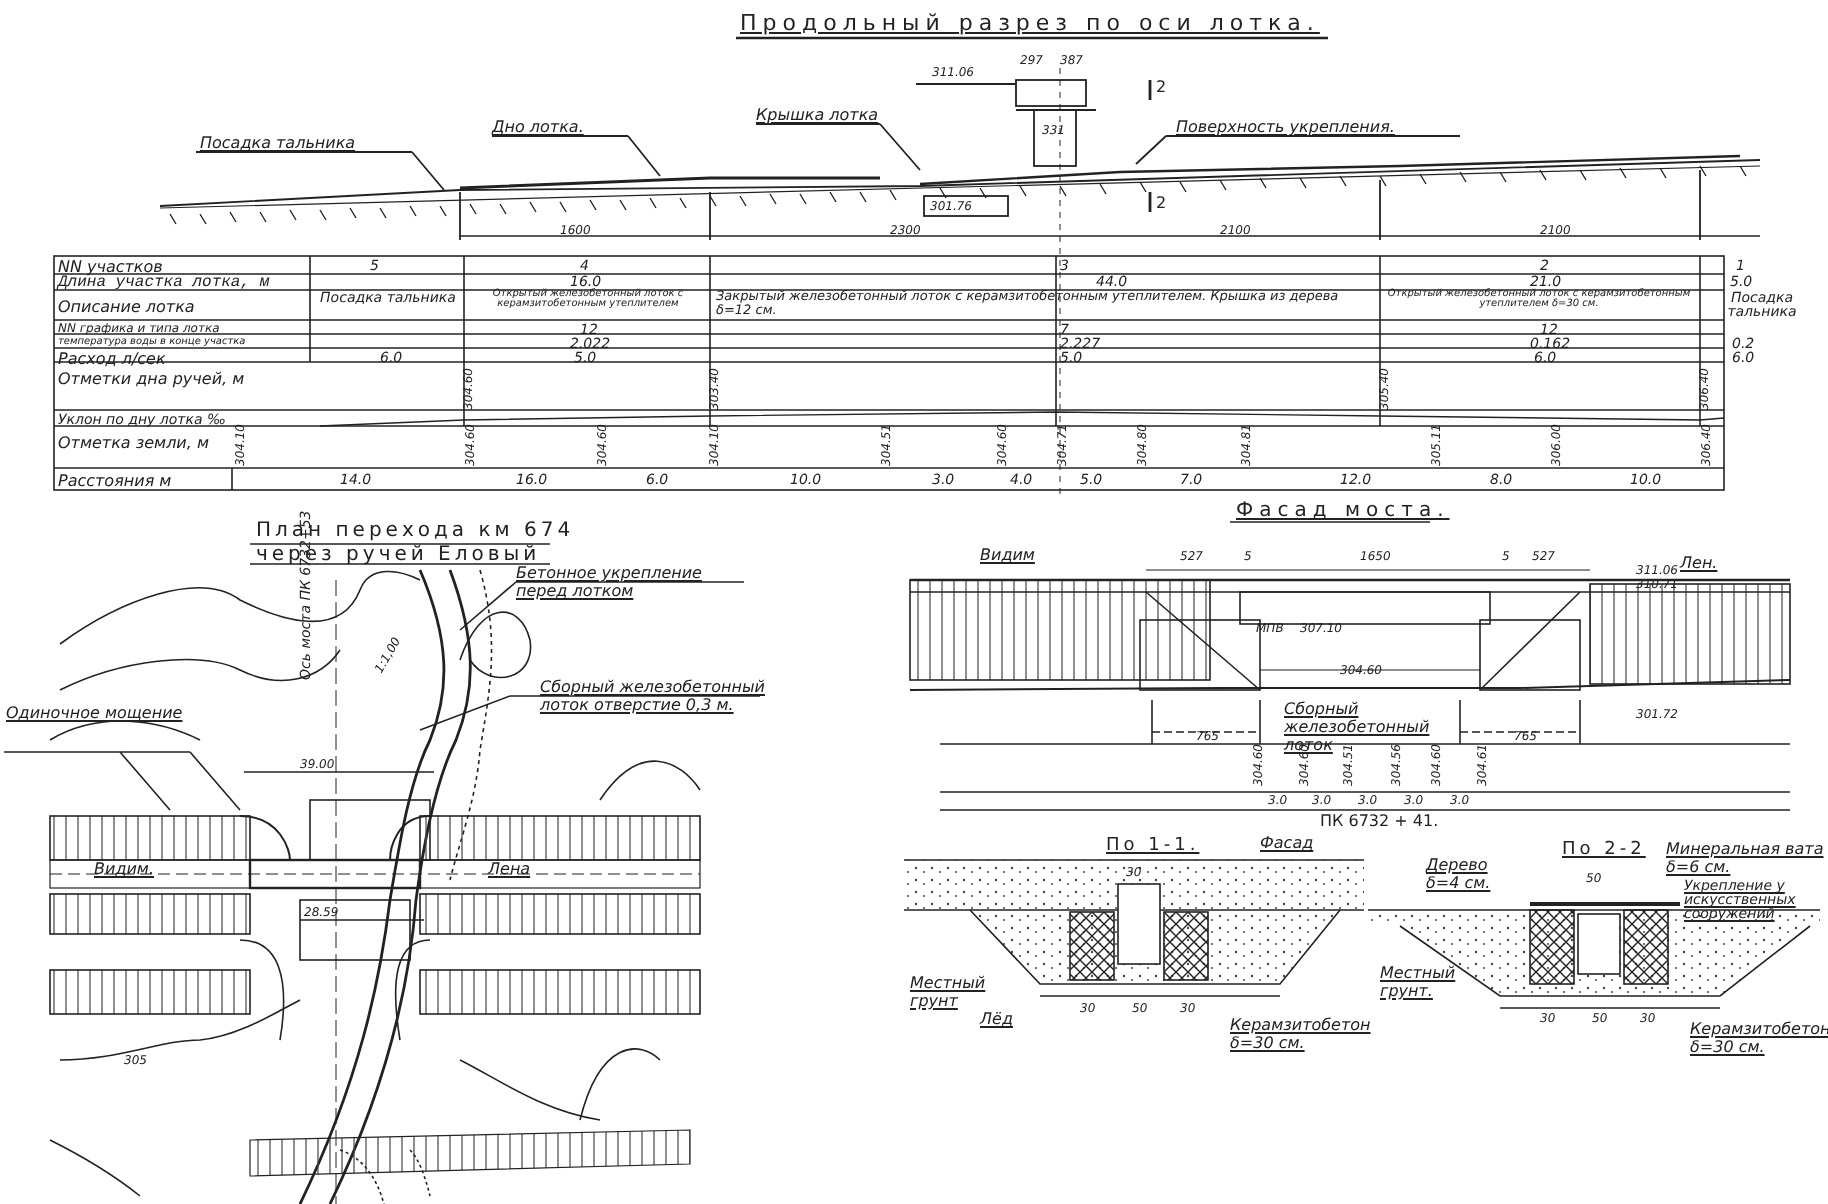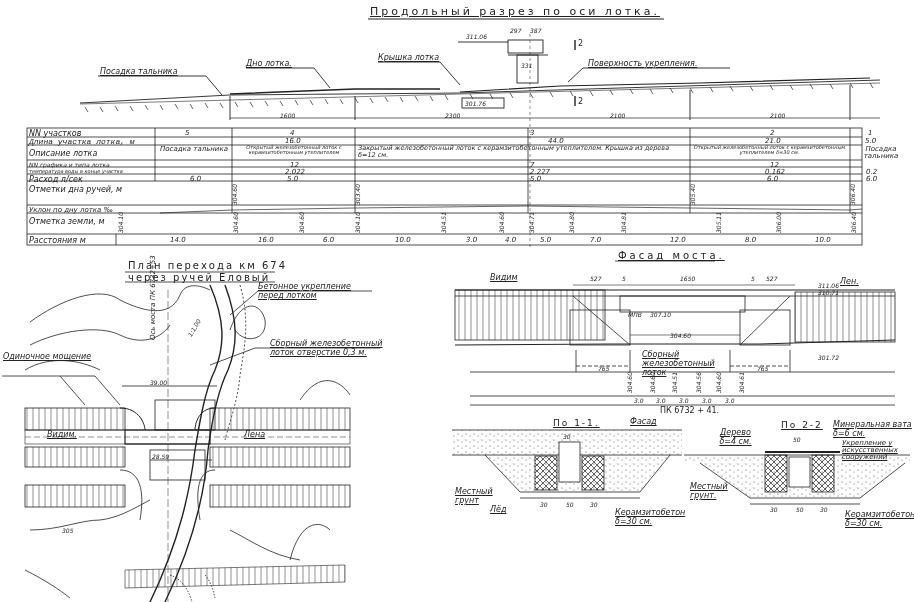--- a/index.html
+++ b/index.html
@@ -333,21 +333,21 @@
 <div class="t u" style="left:630px;top:418px;">Фасад</div>
 <div class="t u" style="left:455px;top:487px;width:45px;white-space:normal;line-height:9px;">Местный грунт</div>
 <div class="t u" style="left:490px;top:506px;">Лёд</div>
 <div class="t u" style="left:615px;top:508px;width:80px;white-space:normal;line-height:9px;">Керамзитобетон δ=30 см.</div>
 <div class="t small" style="left:563px;top:434px;">30</div>
 <div class="t small" style="left:540px;top:502px;">30</div>
 <div class="t small" style="left:566px;top:502px;">50</div>
 <div class="t small" style="left:590px;top:502px;">30</div>
 
 <div class="title2 u" style="left:781px;top:420px;font-size:9px;">По 2-2</div>
-<div class="t u" style="left:713px;top:428px;width:45px;white-space:normal;line-height:9px;text-align:center;">Дерево δ=4 см.</div>
+<div class="t u" style="left:713px;top:428px;width:45px;white-space:normal;line-height:9px;">Дерево δ=4 см.</div>
 <div class="t u" style="left:833px;top:420px;width:80px;white-space:normal;line-height:9px;">Минеральная вата δ=6 см.</div>
 <div class="t u" style="left:842px;top:440px;width:75px;white-space:normal;line-height:7px;font-size:7px;">Укрепление у искусственных сооружений</div>
 <div class="t u" style="left:690px;top:482px;width:45px;white-space:normal;line-height:9px;">Местный грунт.</div>
 <div class="t u" style="left:845px;top:510px;width:70px;white-space:normal;line-height:9px;">Керамзитобетон δ=30 см.</div>
 <div class="t small" style="left:793px;top:437px;">50</div>
 <div class="t small" style="left:770px;top:507px;">30</div>
 <div class="t small" style="left:796px;top:507px;">50</div>
 <div class="t small" style="left:820px;top:507px;">30</div>
 
 </body></html>

